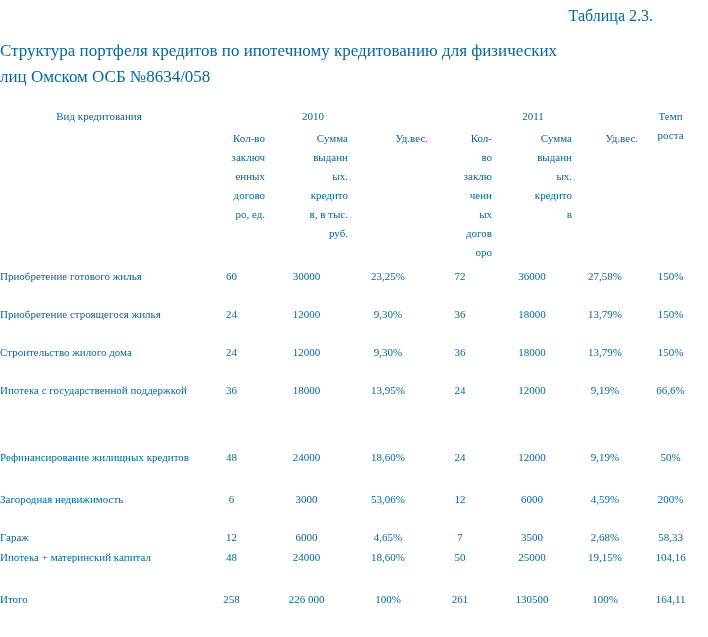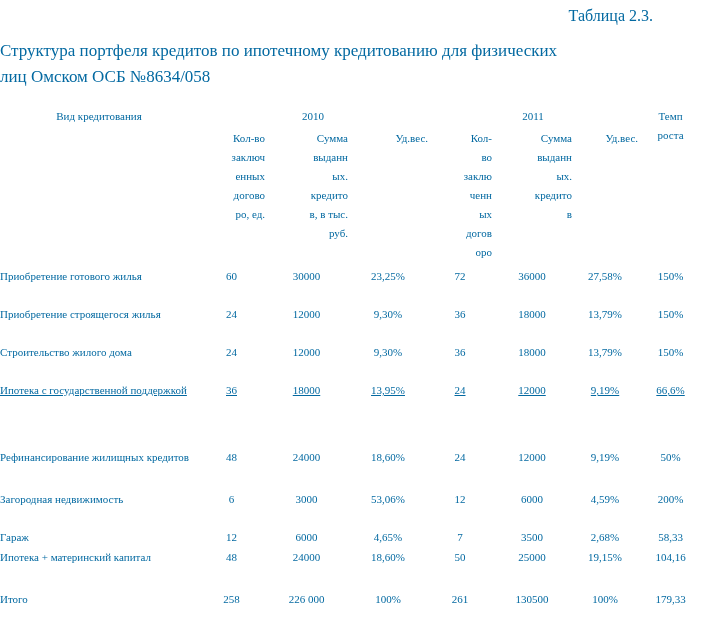--- a/index.html
+++ b/index.html
@@ -43,21 +43,21 @@
   .hb td { border-bottom: 1px solid #000; }
   .grp { text-align: center; border-bottom: 1px solid #000; }
   .name-head { text-align: center; }
   .sub { text-align: right; white-space: pre-line; }
   .growth-head { text-align: center; white-space: pre-line; }
   .name { text-align: justify; padding: 0 24px 0 4px; }
   .num  { text-align: center; }
   tr.h1 { height: 22px; }
   tr.h2 { height: 138px; }
   tr.r1, tr.r2, tr.r3, tr.r6 { height: 38px; }
-  tr.r4 { height: 67px; text-decoration: underline; }
+  tr.r4 { height: 67px; }
   tr.r5, tr.r8 { height: 42px; }
   tr.r7 { height: 20px; }
   tr.r9 { height: 25px; }
 </style>
 </head>
 <body>
 
 <div class="page">
 
   <div class="caption">Таблица 2.3.</div>
@@ -204,18 +204,18 @@
     </tr>
 
     <tr class="r9 hb">
       <td class="name vr">Итого</td>
       <td class="num">258</td>
       <td class="num">226 000</td>
       <td class="num vr">100%</td>
       <td class="num">261</td>
       <td class="num">130500</td>
       <td class="num">100%</td>
-      <td class="num vr">179,33</td>
+      <td class="num vr">164,11</td>
     </tr>
   </tbody>
     </table>
 
 </div>
 
 </body></html>

